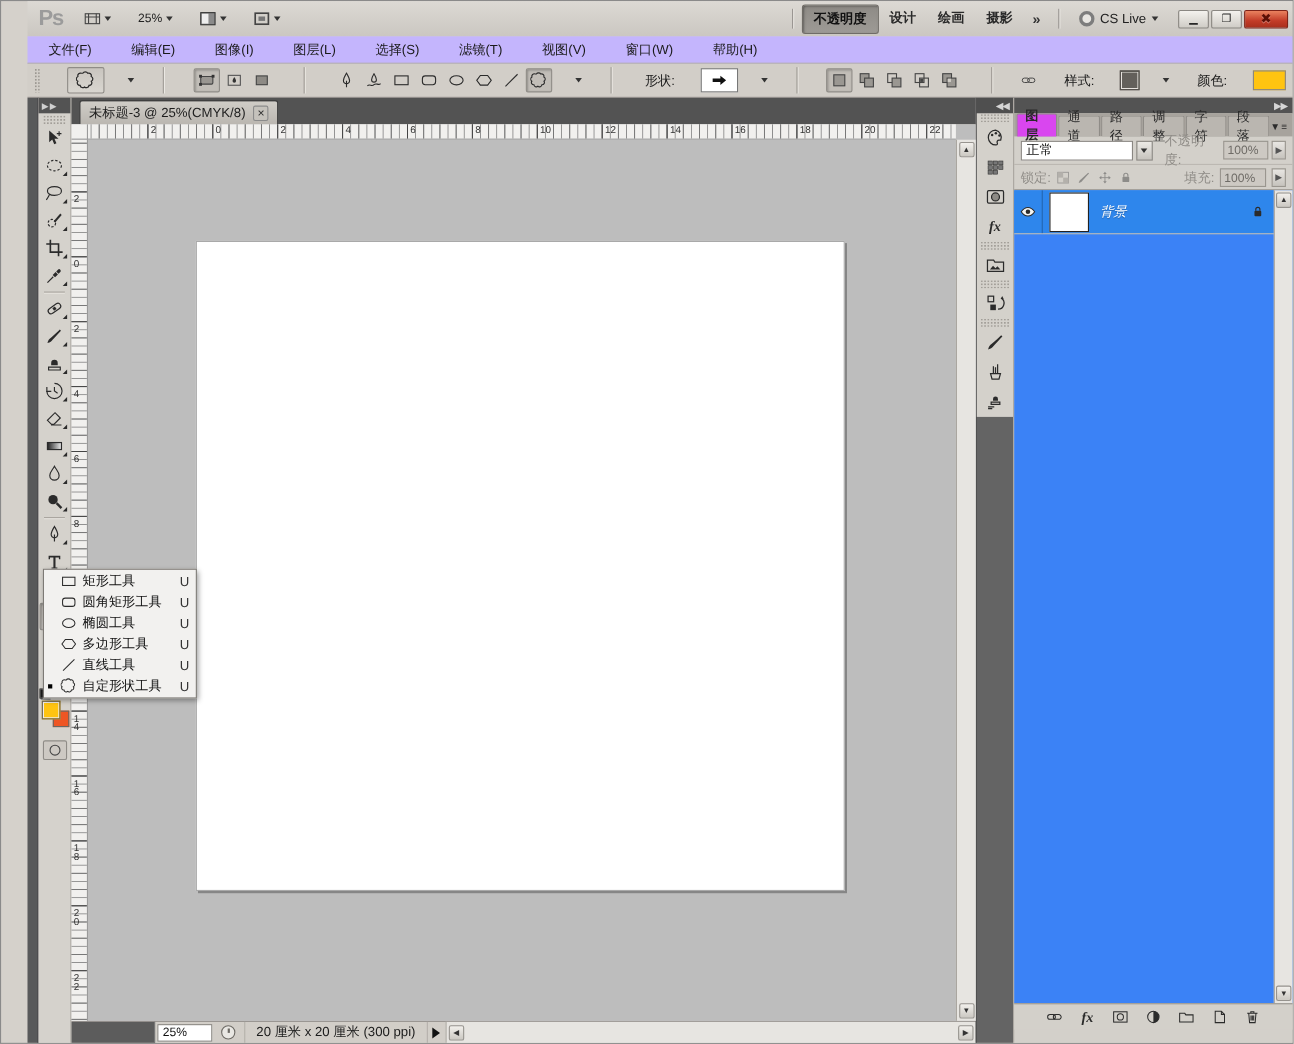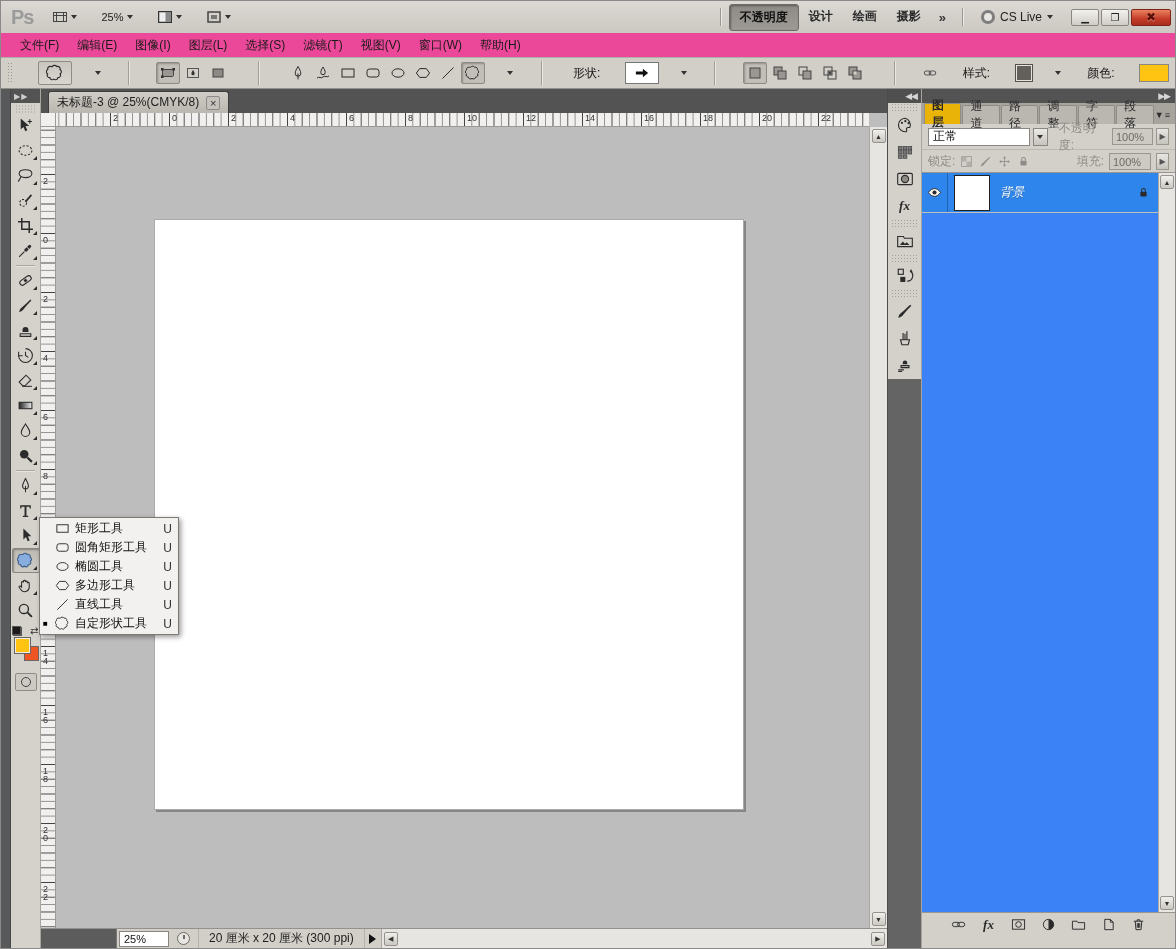--- a/index.html
+++ b/index.html
@@ -1,18 +1,18 @@
 <!DOCTYPE html>
 <html><head>
 <meta charset="utf-8">
 <style>
   * { margin:0; padding:0; box-sizing:border-box; }
   html,body { width:1176px; height:949px; overflow:hidden; }
   body { font-family:"Liberation Sans","DejaVu Sans",sans-serif; font-size:12px; color:#1c1c1c; background:#d5d1cb; }
-  #app { position:relative; width:1176px; height:949px; display:flex; flex-direction:column; border:1px solid #8a8a8a; }
+  #app { position:relative; width:1176px; height:949px; display:flex; flex-direction:column; border:1px solid #8a8a8a;padding-left:24px; }
 
   
   .titlebar { height:32px; background:linear-gradient(#dcd9d4,#cbc7c1); display:flex; align-items:center; padding:0 4px; flex:none; }
   .ps-logo { font-size:20px; font-weight:bold; color:#9b9b9b; padding:0 14px 0 6px; letter-spacing:-1px; }
   .tb-group { display:flex; align-items:center; gap:2px; margin-right:14px; }
   .tb-btn { display:flex; align-items:center; gap:3px; padding:2px 4px; border:1px solid transparent; border-radius:2px; }
   .caret { width:0; height:0; border-left:3.5px solid transparent; border-right:3.5px solid transparent; border-top:4px solid #333; }
   .tb-zoom { font-size:11px; color:#222; }
   .flexspace { flex:1; }
   .ws-divider { width:1px; height:18px; background:#9a9692; box-shadow:1px 0 0 #ece9e4; margin:0 8px; }
@@ -20,21 +20,21 @@
   .workspace.active { background:linear-gradient(#8e8b86,#9d9a95); border:1px solid #6f6c67; box-shadow:inset 1px 1px 2px rgba(0,0,0,.35); color:#111; }
   .ws-more { font-weight:bold; color:#333; padding:0 8px; font-size:13px; }
   .cslive { display:flex; align-items:center; gap:5px; margin:0 10px; }
   .cslive-ring { width:14px; height:14px; border:3px solid #7d7d7d; border-radius:50%; background:#e8e6e2; }
   .cslive-label { font-size:12px; color:#222; }
   .winbtns { display:flex; gap:2px; margin-left:8px; }
   .winbtn { width:28px; height:17px; background:linear-gradient(#f4f2ee,#cfccc6); border:1px solid #8a8782; border-radius:2px; display:flex; align-items:center; justify-content:center; font-size:10px; font-weight:bold; color:#222; }
   .winbtn.close { width:40px; background:linear-gradient(#e9825f,#c23b27 60%,#a92f1d); color:#5d0f05; border-color:#7d2318; text-shadow:0 1px 0 rgba(255,255,255,.35); font-size:12px; }
 
   
-  .menubar { height:25px; background:#ec4899; border-bottom:1px solid #b1ada7; display:flex; align-items:center; padding-left:10px; gap:0; flex:none; }
+  .menubar { height:25px; background:#c4b5fd; border-bottom:1px solid #b1ada7; display:flex; align-items:center; padding-left:10px; gap:18px; flex:none; }
   .menu-item { padding:3px 9px; color:#1a1a1a; }
 
   
   .optionsbar { height:31px; background:#d2cec8; border-bottom:1px solid #94918c; display:flex; align-items:center; padding:0 6px; gap:4px; flex:none;justify-content:space-between; }
   .grip { width:5px; height:22px; background-image:radial-gradient(#9a9690 1px, transparent 1px); background-size:3px 3px; margin-right:4px; }
   .opt-sep { width:1px; height:24px; background:#a09c96; box-shadow:1px 0 0 #ebe8e3; margin:0 5px; }
   .opt-well { width:34px; height:24px; background:linear-gradient(#c9c5bf,#d9d6d0); border:1px solid #8f8c87; border-radius:2px; display:flex; align-items:center; justify-content:center; }
   .opt-btn { width:24px; height:22px; display:flex; align-items:center; justify-content:center; border:1px solid transparent; border-radius:2px; }
   .opt-btn.pressed { background:#c2beb8; border-color:#8f8c87; box-shadow:inset 1px 1px 2px rgba(0,0,0,.25); }
   .opt-label { font-size:12px; color:#1a1a1a; margin:0 2px 0 4px; }
@@ -107,21 +107,21 @@
   .dock-body { background:#d4d1cb; }
   .dock-grip { height:7px; background-image:radial-gradient(#a29e98 1px, transparent 1px); background-size:3px 3px; background-position:center; margin:1px 3px; }
   .dock-btn { width:28px; height:26px; margin:1px auto; display:flex; align-items:center; justify-content:center; border:1px solid transparent; border-radius:2px; }
   .fx-text { font-style:italic; font-weight:bold; font-family:"Liberation Serif","DejaVu Serif",serif; font-size:13px; color:#2b2b2b; }
 
   
   .right-panel { width:254px; background:#d3d0ca; display:flex; flex-direction:column; flex:none; border-left:1px solid #a8a49e; }
   .panel-header { height:14px; background:#535353; color:#d6d6d6; font-size:9px; font-weight:bold; display:flex; align-items:center; justify-content:flex-end; padding-right:5px; flex:none; letter-spacing:-1px; }
   .panel-tabs { height:21px; background:#a7a39d; display:flex; align-items:flex-end; padding-left:2px; gap:1px; flex:none; }
   .panel-tab { height:19px; padding:0 7px; font-size:12px; display:flex; align-items:center; background:#bab6b0; border:1px solid #8f8c87; border-bottom:none; border-radius:2px 2px 0 0; color:#2a2a2a; }
-  .panel-tab.active { background:#eab308; font-weight:bold; height:21px; }
+  .panel-tab.active { background:#d946ef; font-weight:bold; height:21px; }
   .panel-menu { margin-left:auto; margin-bottom:4px; margin-right:4px; font-size:9px; color:#2b2b2b; letter-spacing:1px; }
   .blend-row { height:26px; display:flex; align-items:center; padding:0 6px; gap:3px; border-bottom:1px solid #bcb8b2; flex:none; }
   .blend-select { width:104px; height:18px; background:#fff; border:1px solid #8a8782; font-size:12px; padding:1px 4px; color:#111; display:flex; align-items:center; }
   .dd-btn { width:15px; height:18px; background:linear-gradient(#eceae6,#c6c3bd); border:1px solid #8a8782; display:flex; align-items:center; justify-content:center; }
   .lbl-dis { color:#8f8c87; font-size:12px; }
   .mini-field { width:42px; height:17px; background:#cdc9c3; border:1px solid #9a968f; font-size:11px; color:#6e6b66; padding:1px 3px; text-align:left; line-height:14px; }
   .mini-arrow { width:13px; height:17px; background:linear-gradient(#e8e6e2,#c6c3bd); border:1px solid #9a968f; font-size:8px; color:#555; display:flex; align-items:center; justify-content:center; }
   .lock-row { height:23px; display:flex; align-items:center; padding:0 6px; gap:5px; border-bottom:1px solid #9a968f; flex:none;justify-content:center; }
   .lock-ic { opacity:.55; }
   .layers-list { flex:1; background:#3b82f6; display:flex; min-height:0; }

